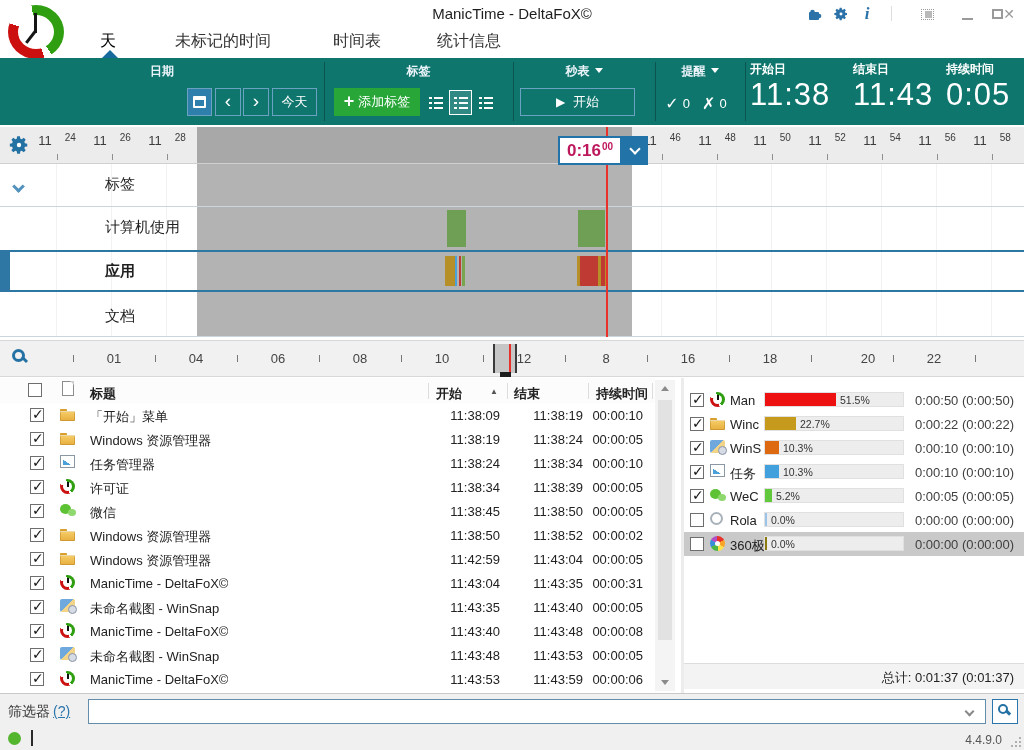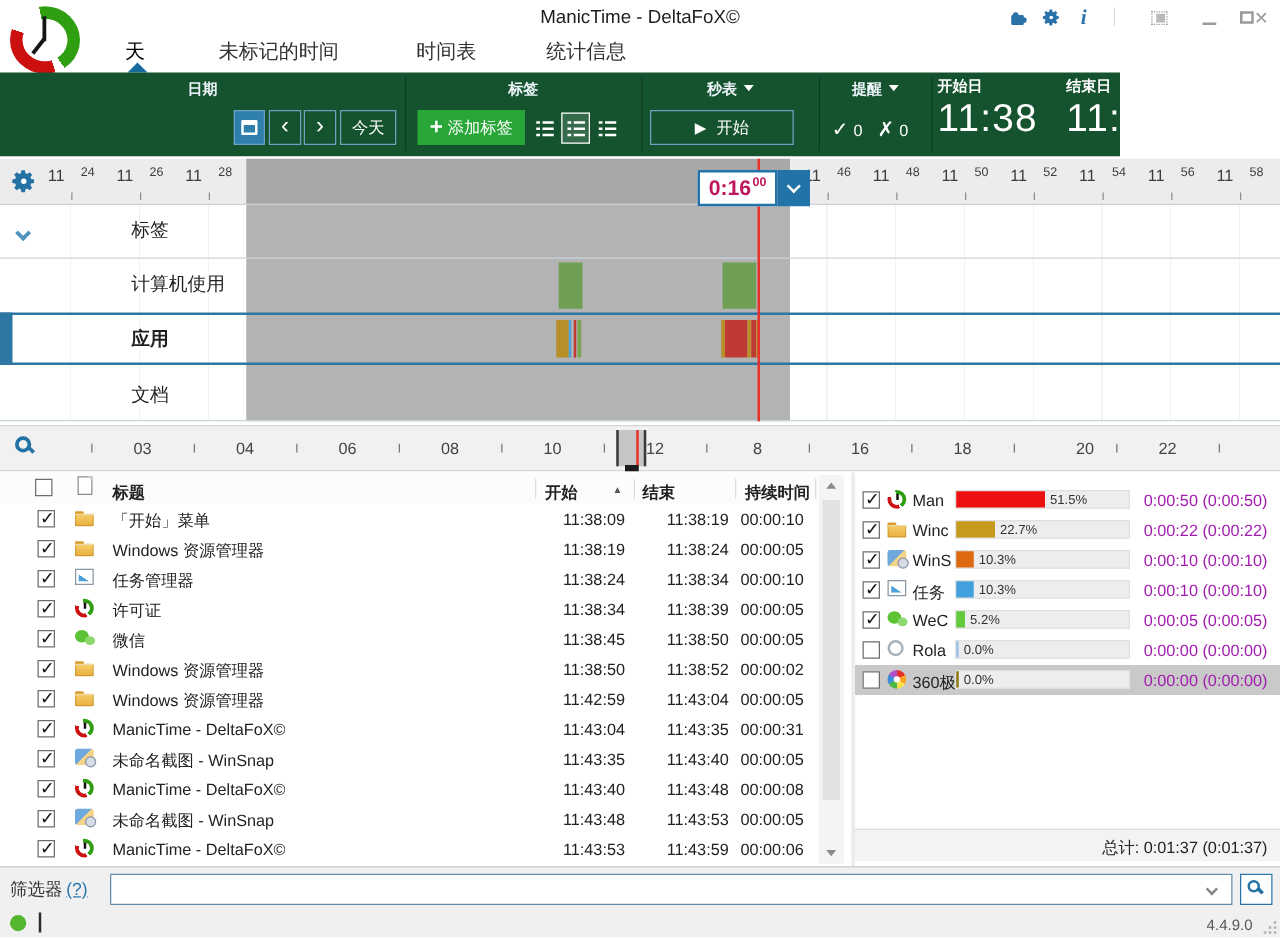--- a/index.html
+++ b/index.html
@@ -21,21 +21,21 @@
   .tab{position:absolute;top:4px;font-size:16px;color:#333;cursor:default}
   .tab.active{color:#000}
   .tabptr{position:absolute;left:102px;top:23px;width:0;height:0;border-left:8px solid transparent;border-right:8px solid transparent;border-bottom:8px solid #176b9d}
   
   .logo{position:absolute;left:8px;top:5px;width:56px;height:54px;border-radius:50%;
     background:conic-gradient(from -10deg,#2f9e10 0 155deg,#fff 155deg 172deg,#cc1010 172deg 298deg,#fff 298deg 360deg)}
   .logo::before{content:"";position:absolute;inset:10px;background:#fff;border-radius:50%}
   .logo .hm{position:absolute;left:26px;top:8px;width:3px;height:20px;background:#151515}
   .logo .hh{position:absolute;left:26px;top:26px;width:3px;height:15px;background:#151515;transform:rotate(38deg);transform-origin:top center}
   
-  .ribbon{position:absolute;left:0;top:58px;width:896px;height:67px;background:#14532d}
+  .ribbon{position:absolute;left:0;top:58px;width:1024px;height:67px;background:#0f766e}
   .rsep{position:absolute;top:4px;bottom:4px;width:1px;background:rgba(0,0,0,.28)}
   .seclab{position:absolute;top:5px;font-size:12px;font-weight:bold;color:#ecf4fa;text-align:center}
   .ddt{display:inline-block;width:0;height:0;border-left:4px solid transparent;border-right:4px solid transparent;border-top:5px solid #fff;margin-left:5px;vertical-align:2px}
   .rbtn{position:absolute;top:30px;height:28px;border:1px solid #6ba2c2;color:#fff;display:flex;align-items:center;justify-content:center;font-size:13px;cursor:pointer}
   .dateinput{position:absolute;left:8px;top:30px;width:178px;height:28px;background:#fff;border:1px solid #0f5a85;font-size:13px;color:#222;padding:0 8px;font-family:inherit}
   .calbtn{left:187px;width:25px;background:#2f7fad}
   .cal{width:13px;height:12px;border:2px solid #fff;border-top:4px solid #fff;border-radius:1px}
   .navbtn{width:26px;font-size:19px;padding-bottom:3px}
   .addtag{position:absolute;left:334px;top:30px;width:86px;height:28px;background:#28a738;color:#fff;display:flex;align-items:center;justify-content:center;cursor:pointer}
   .addtag .plus{font-size:18px;font-weight:bold;margin-right:4px;margin-top:-2px}
@@ -121,21 +121,21 @@
   .ic-doc{width:12px;height:15px;border:1px solid #8d8d8d;background:#fff}
   .ic-doc::after{content:"";position:absolute;right:-1px;top:-1px;border-left:4px solid transparent;border-top:4px solid #cfcfcf}
   
   .sum{position:absolute;left:684px;top:378px;width:340px;height:315px;background:#fff}
   .srow{position:absolute;left:0;width:340px;height:24px}
   .srow.sel{background:#c9c9c9}
   .sname{position:absolute;left:46px;top:5px;width:35px;overflow:hidden;font-size:13px;color:#222;white-space:nowrap}
   .strack{position:absolute;left:80px;top:4px;width:140px;height:15px;background:#ededed;border:1px solid #e0e0e0}
   .sfill{position:absolute;left:0;top:0;height:13px}
   .spct{position:absolute;top:1px;font-size:10.5px;color:#333;white-space:nowrap}
-  .stime{position:absolute;right:10px;top:5px;width:160px;text-align:right;font-size:13px;color:#a21caf;white-space:nowrap}
+  .stime{position:absolute;right:10px;top:5px;width:160px;text-align:right;font-size:13px;color:#404040;white-space:nowrap}
   .stotal{position:absolute;left:0;top:285px;width:340px;height:26px;background:#f3f3f3;border-top:1px solid #ddd}
   .stotal span{position:absolute;right:10px;top:5px;font-size:13px;color:#222}
   
   .fbar{position:absolute;left:0;top:693px;width:1024px;height:34px;background:#f0f0f0;border-top:1px solid #c9c9c9}
   .flab{position:absolute;left:8px;top:9px;font-size:14px;color:#333}
   .fhelp{color:#2a76ac;text-decoration:underline;cursor:pointer;margin-left:3px}
   .finput{position:absolute;left:88px;top:5px;width:898px;height:25px;background:#fff;border:1px solid #638daa;font-size:13px;padding:0 20px 0 6px;font-family:inherit}
   .fchev{position:absolute;left:966px;top:14px;width:7px;height:7px;border-right:2px solid #888;border-bottom:2px solid #888;transform:rotate(45deg);cursor:pointer}
   .fsearch{position:absolute;left:992px;top:5px;width:26px;height:25px;background:#fff;border:1px solid #2a76ac;cursor:pointer}
   .fsearch .m2{position:absolute;left:5px;top:4px;width:10px;height:10px;border:2.5px solid #2472a4;border-radius:50%}
@@ -345,21 +345,21 @@
         <span class="chev"></span>
       </div>
   </div>
 </div>
 
 <div class="ov">
   <div class="mag"></div>
   <div class="ovbox"></div>
   <div class="ovred"></div>
   <div class="ovhandle"></div>
-<span class="ovl" style="left: 114px;">03</span>
+<span class="ovl" style="left: 114px;">01</span>
     <span class="ovl" style="left: 196px;">04</span>
     <span class="ovl" style="left: 278px;">06</span>
     <span class="ovl" style="left: 360px;">08</span>
     <span class="ovl" style="left: 442px;">10</span>
     <span class="ovl" style="left: 524px;">12</span>
     <span class="ovl" style="left: 606px;">8</span>
     <span class="ovl" style="left: 688px;">16</span>
     <span class="ovl" style="left: 770px;">18</span>
     <span class="ovl" style="left: 852px; margin-left: 16px;">20</span>
     <span class="ovl" style="left: 934px;">22</span>

